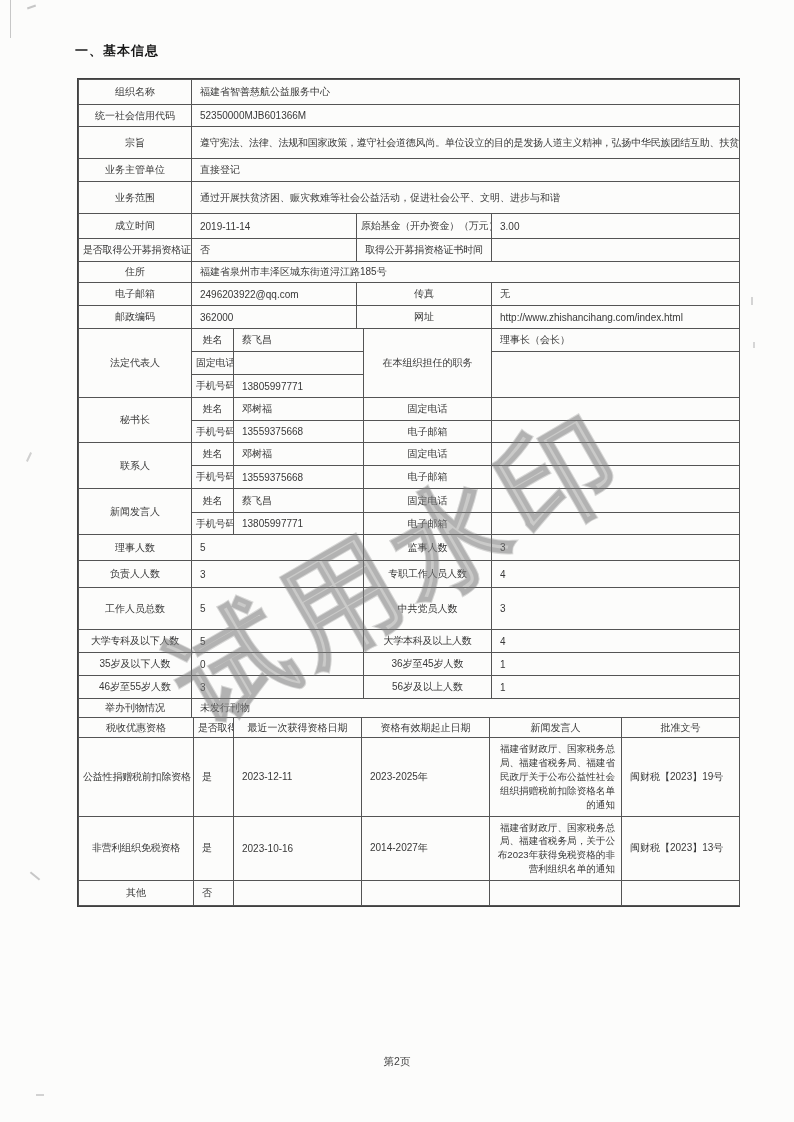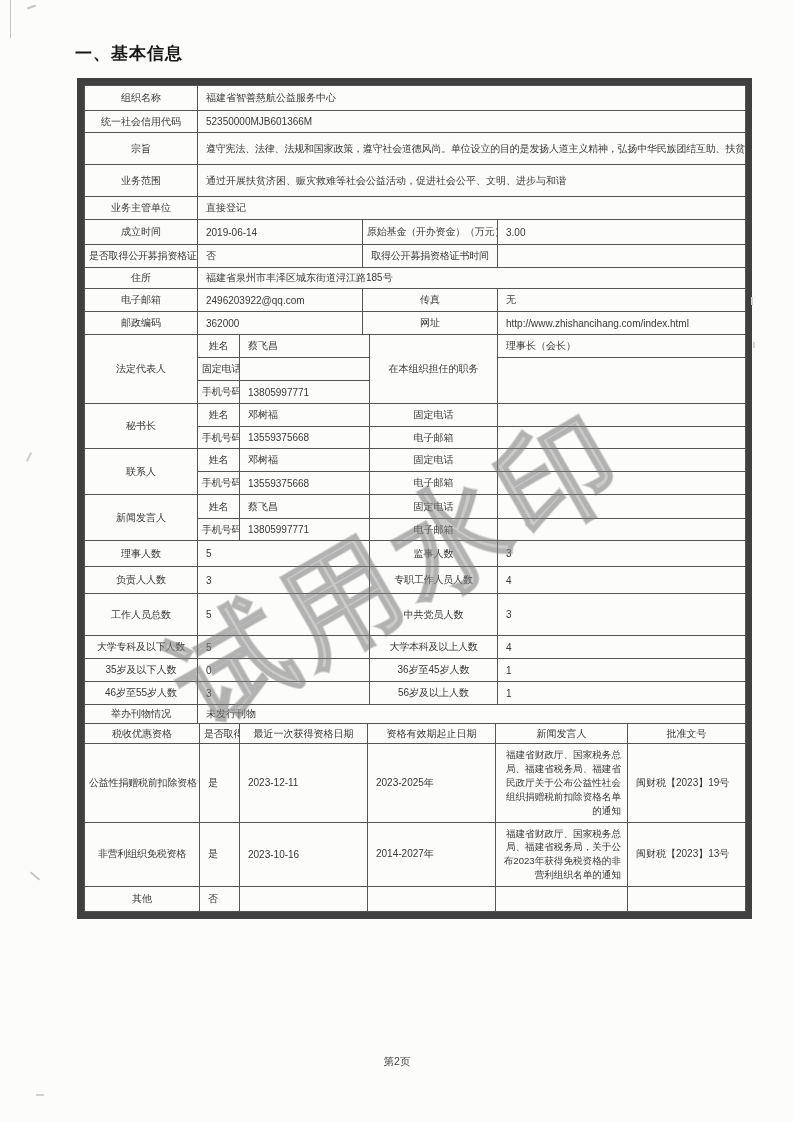--- a/index.html
+++ b/index.html
@@ -5,26 +5,26 @@
   html,body { margin:0; padding:0; }
   .page {
     position:relative;
     width:794px; height:1122px;
     background:#fcfcfb;
     font-family:"Liberation Sans","DejaVu Sans",sans-serif;
     overflow:hidden;
   }
   .section-title {
     position:absolute; left:75px; top:42px;
-    font-size:17px; font-weight:bold; color:#161616;
+    font-size:13px; font-weight:bold; color:#161616;
     letter-spacing:1px;
   }
   .tablewrap {
     position:absolute; left:77px; top:78px; width:661px;
-    border:7px solid #404040;
+    border:1px solid #404040;
     background:transparent;
   }
   table.tbl {
     border-collapse:collapse; table-layout:fixed;
     width:661px; margin-top:-1px;
   }
   table.tbl:first-child { margin-top:0; }
   .tbl td {
     border:1px solid #545454;
     font-size:10px; color:#383838;
@@ -72,31 +72,31 @@
         <td class="vl" colspan="3">福建省智善慈航公益服务中心</td>
       </tr>
       <tr style="height:22px">
         <td class="lb">统一社会信用代码</td>
         <td class="vl" colspan="3">52350000MJB601366M</td>
       </tr>
       <tr style="height:32px">
         <td class="lb">宗旨</td>
         <td class="vl sm" colspan="3">遵守宪法、法律、法规和国家政策，遵守社会道德风尚。单位设立的目的是发扬人道主义精神，弘扬中华民族团结互助、扶贫济困的美德</td>
       </tr>
+      <tr style="height:23px">
+        <td class="lb">业务主管单位</td>
+        <td class="vl" colspan="3">直接登记</td>
+      </tr>
       <tr style="height:32px">
         <td class="lb">业务范围</td>
         <td class="vl" colspan="3">通过开展扶贫济困、赈灾救难等社会公益活动，促进社会公平、文明、进步与和谐</td>
       </tr>
-      <tr style="height:23px">
-        <td class="lb">业务主管单位</td>
-        <td class="vl" colspan="3">直接登记</td>
-      </tr>
       <tr style="height:25px">
         <td class="lb">成立时间</td>
-        <td class="vl">2019-06-14</td>
+        <td class="vl">2019-11-14</td>
         <td class="lb sm">原始基金（开办资金）（万元）</td>
         <td class="vl">3.00</td>
       </tr>
       <tr style="height:23px">
         <td class="lb sm">是否取得公开募捐资格证书</td>
         <td class="vl">否</td>
         <td class="lb sm">取得公开募捐资格证书时间</td>
         <td class="vl"></td>
       </tr>
       <tr style="height:21px">

